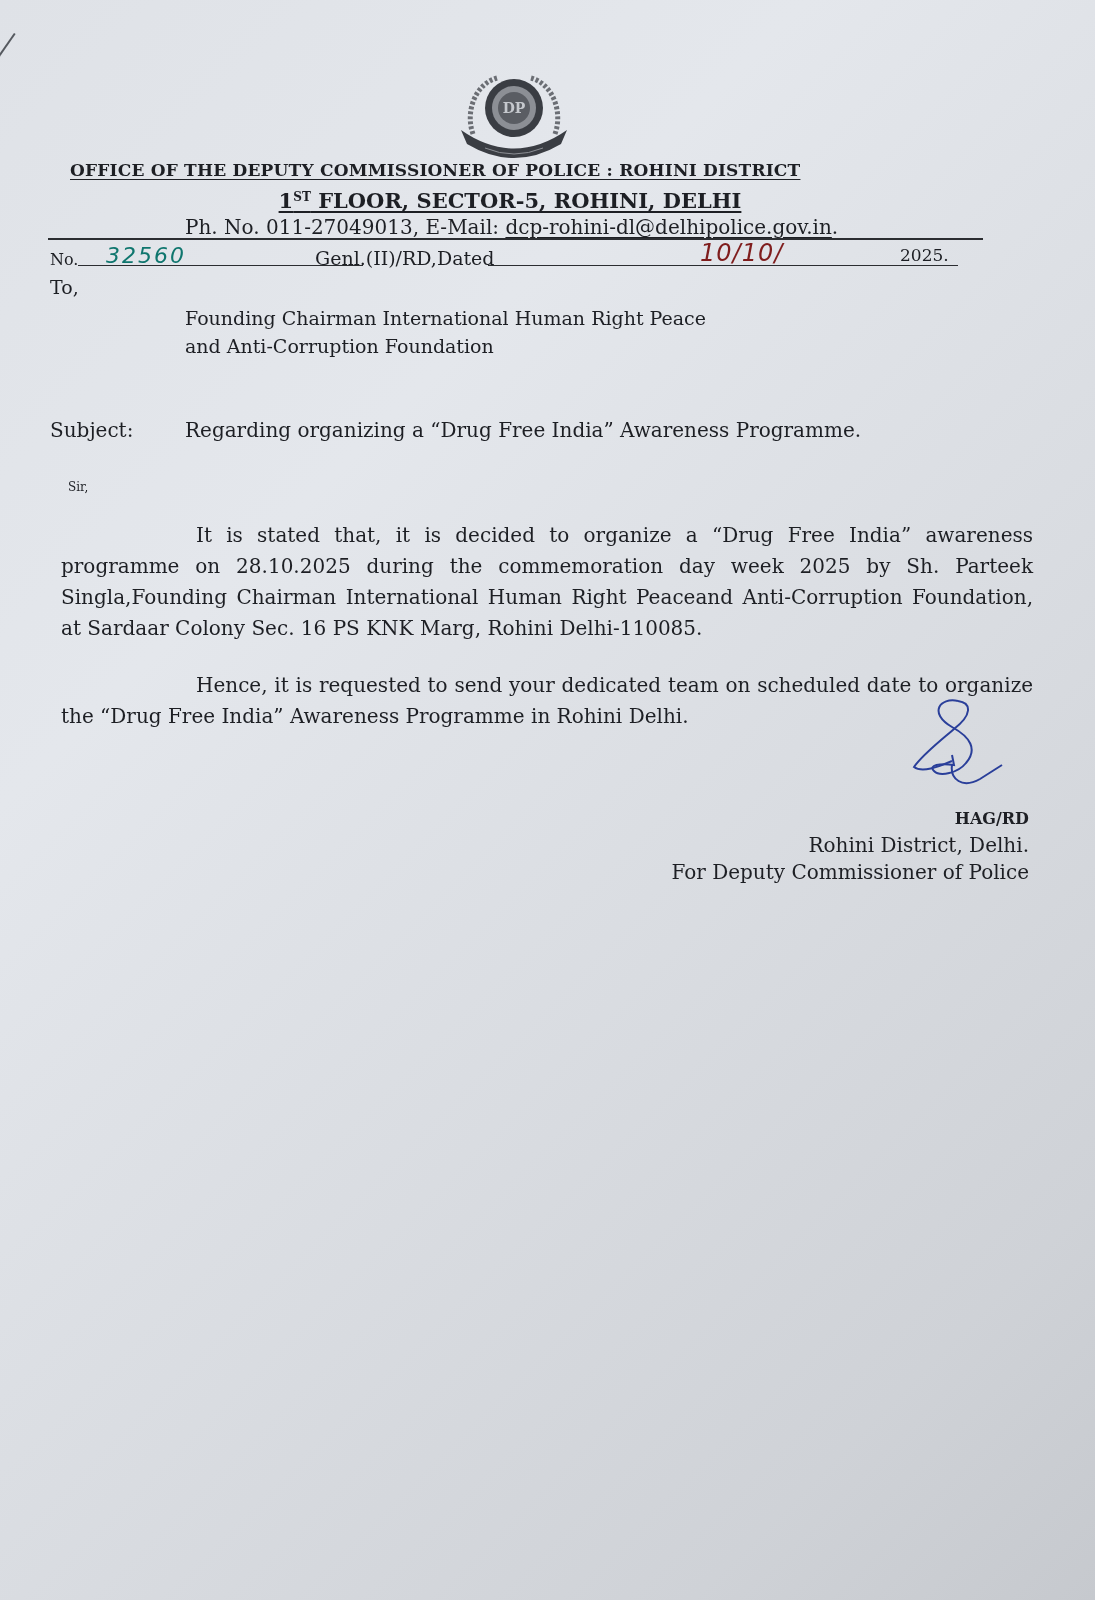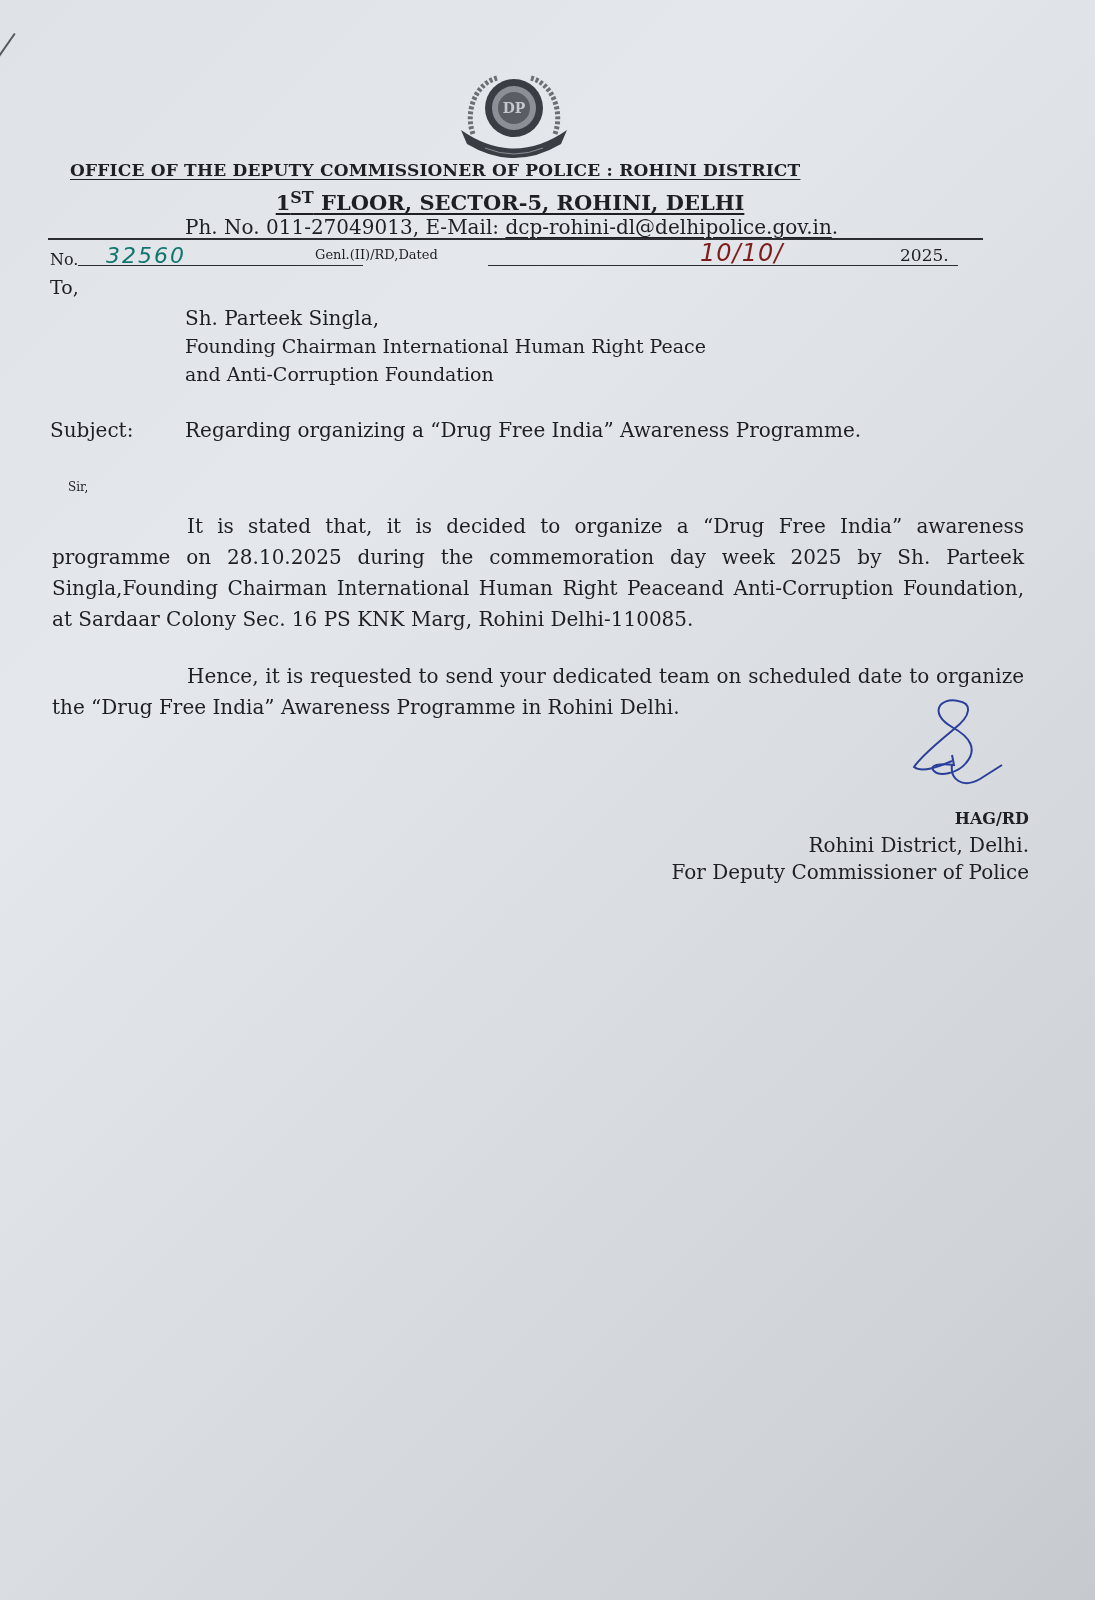--- a/index.html
+++ b/index.html
@@ -19,43 +19,43 @@
     .head1 {
       position: absolute; left: 70px; top: 160px; width: 900px;
       font-weight: bold; font-size: 17px; letter-spacing: 0.2px;
       text-decoration: underline; text-underline-offset: 3px; white-space: nowrap;
     }
     .head2 {
       position: absolute; left: 0; top: 188px; width: 1020px; text-align: center;
       font-weight: bold; font-size: 21px; white-space: nowrap;
     }
     .head2 span.u { text-decoration: underline; text-underline-offset: 3px; }
-    .head2 sup { font-size: 16px; vertical-align: 7px; text-align: center; }
+    .head2 sup { font-size: 12px; vertical-align: 7px; text-align: center; }
     .head3 {
       position: absolute; left: 185px; top: 215px; font-size: 20px; white-space: nowrap;
     }
     .head3 .email { text-decoration: underline; text-underline-offset: 3px; margin-top: 16px; }
     .rule { position: absolute; left: 48px; top: 238px; width: 935px; height: 2px; background: #2b2d31; }
     .refline { position: absolute; left: 48px; top: 245px; width: 920px; height: 24px; font-size: 16px; }
     .refline .no { position: absolute; left: 2px; top: 5px; }
     .refline .fill1 { position: absolute; left: 30px; top: 20px; width: 285px; border-bottom: 1.3px solid #2b2d31; }
     .refline .hw-no { position: absolute; left: 58px; top: -2px; color: #0f766e; font-family: "DejaVu Sans", sans-serif; font-size: 22px; letter-spacing: 2px; font-style: italic; }
-    .refline .genl { position: absolute; left: 267px; top: 2px; font-size: 13px; }
+    .refline .genl { position: absolute; left: 267px; top: 2px; font-size: 19px; }
     .refline .fill2 { position: absolute; left: 440px; top: 20px; width: 470px; border-bottom: 1.3px solid #2b2d31; }
     .refline .hw-date { position: absolute; left: 652px; top: -6px; color: #7f1d1d; font-family: "DejaVu Sans", sans-serif; font-size: 24px; letter-spacing: 1px; font-style: italic; }
     .refline .year { position: absolute; left: 852px; top: 0px; font-size: 17px; }
     .to { position: absolute; left: 50px; top: 276px; font-size: 19px; }
     .addr { position: absolute; left: 185px; top: 304px; font-size: 19px; line-height: 28px; }
     .addr .l1 { font-size: 20px; }
     .subject { position: absolute; left: 50px; top: 418px; font-size: 20px; white-space: nowrap; }
     .subject .sl { display: inline-block; width: 135px; }
     .salute { position: absolute; left: 68px; top: 480px; font-size: 12px; }
     .para {
       position: absolute; left: 48px; width: 972px; font-size: 20px; line-height: 31px;
-      text-align: justify; text-indent: 135px; margin: 4px;
+      text-align: justify; text-indent: 135px; margin: 13px;
     }
     .para1 { top: 507px; }
     .para2 { top: 657px; }
     .signature { position: absolute; left: 910px; top: 693px; width: 100px; height: 100px; }
     .sig-block { position: absolute; right: 66px; top: 805px; text-align: right; font-size: 20px; line-height: 27px; }
     .sig-block .desig { font-weight: bold; font-size: 16px; }
   </style>
 </head>
 <body>
 
@@ -94,21 +94,20 @@
     <span class="hw-no">32560</span>
     <span class="genl">Genl.(II)/RD,Dated</span>
     <span class="fill2"></span>
     <span class="hw-date">10/10/</span>
     <span class="year">2025.</span>
   </div>
 
   <div class="to">To,</div>
 
   <div class="addr">
-    <div class="l1">Sh. Parteek Singla,</div>
     <div>Founding Chairman International Human Right Peace</div>
     <div>and Anti-Corruption Foundation</div>
   </div>
 
   <div class="subject">
     <span class="sl">Subject:</span><span>Regarding organizing a “Drug Free India” Awareness Programme.</span>
   </div>
 
   <div class="salute">Sir,</div>
 

